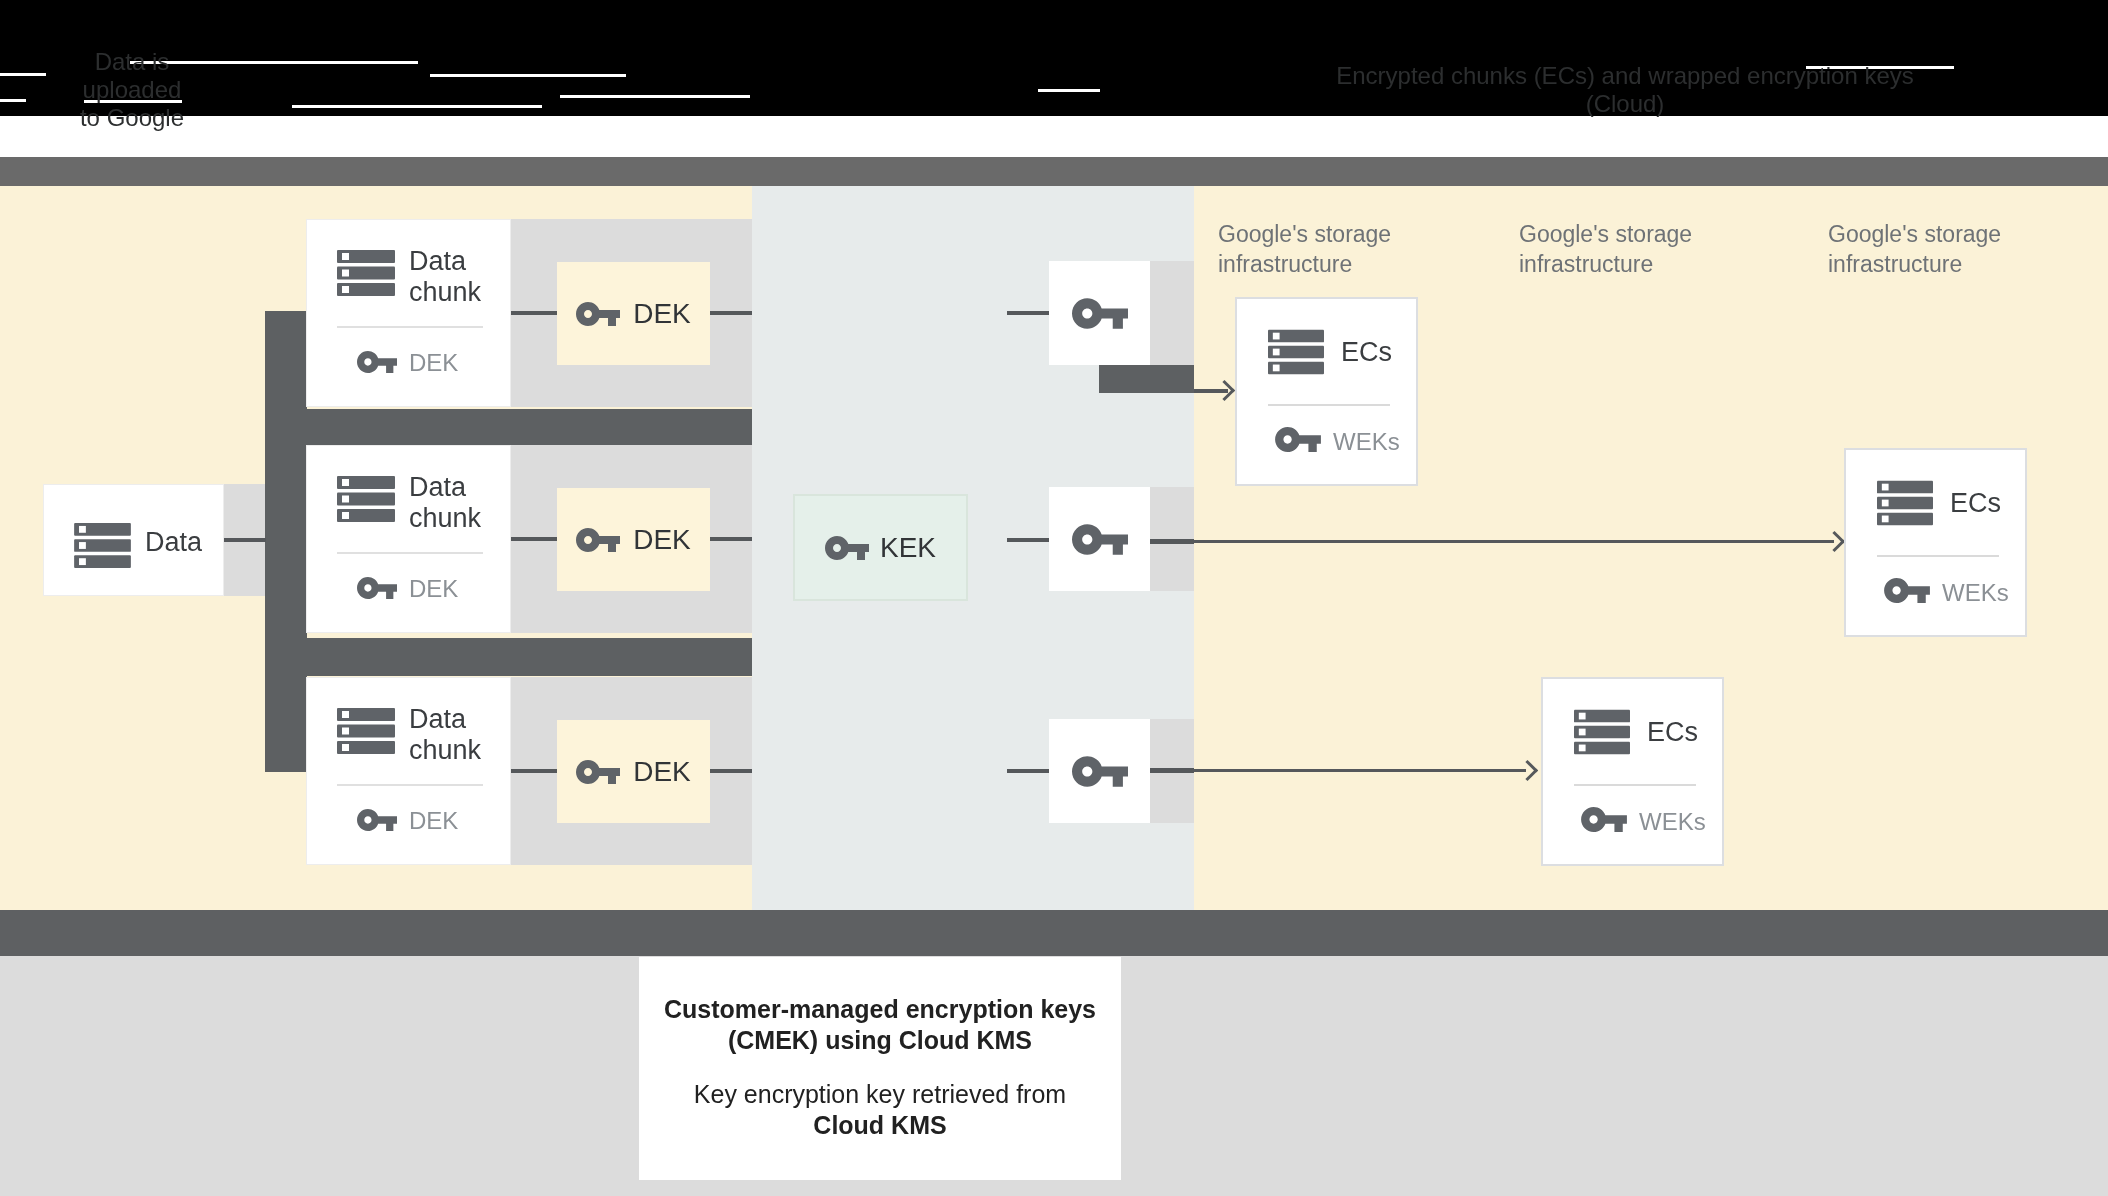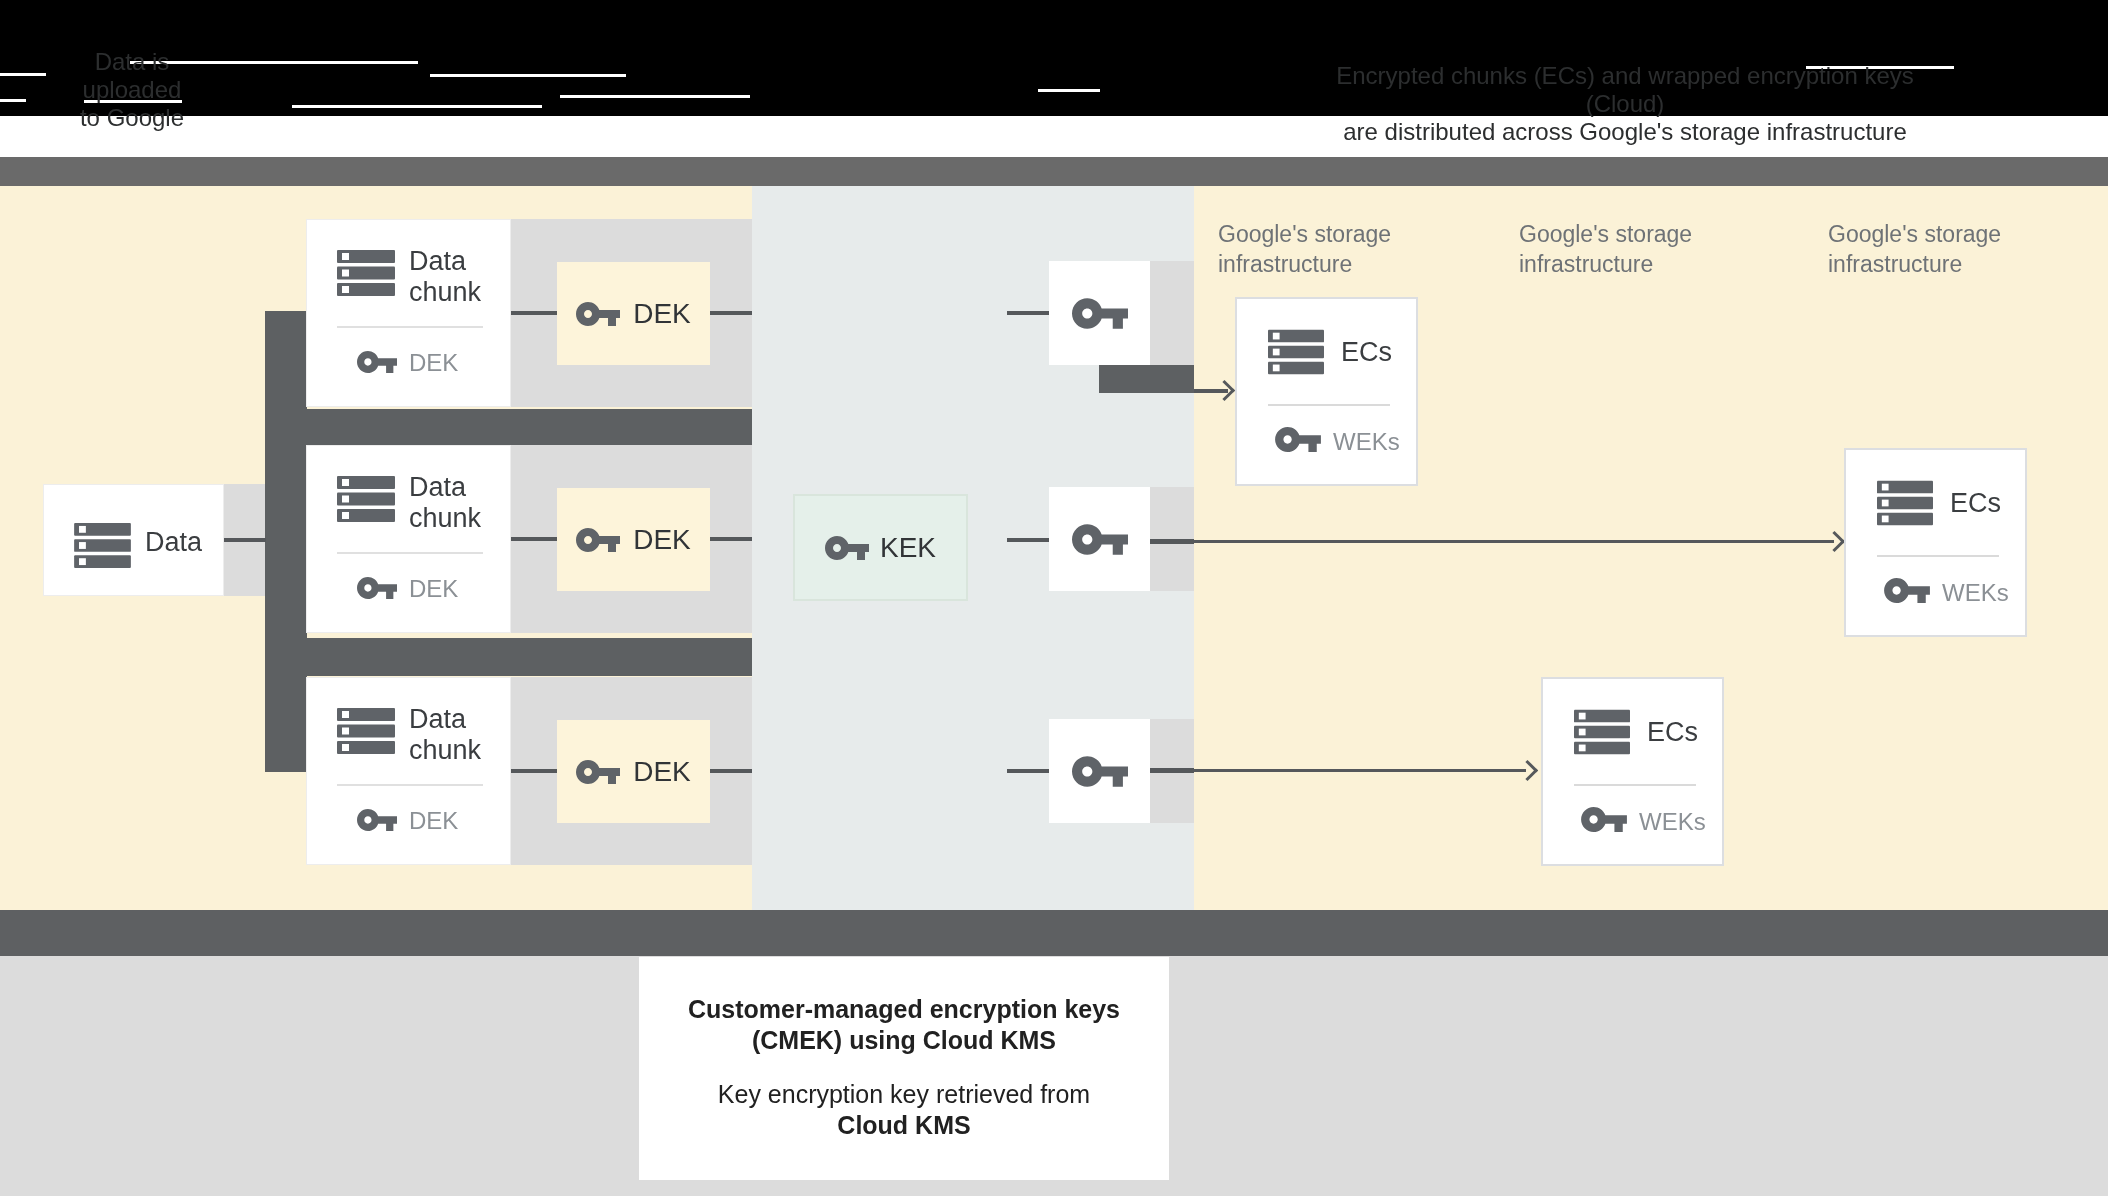--- a/index.html
+++ b/index.html
@@ -30,21 +30,21 @@
   .kekbox{position:absolute;background:#e5f0ea;border:2px solid #d9e5dc;box-sizing:border-box;
           display:flex;align-items:center;justify-content:center;gap:11px;}
   .boxlabel{color:#3a3d40;font-size:27px;line-height:31px;}
   .biglabel{color:#313437;font-size:28px;font-weight:400;}
   .smalllabel{color:#8b9095;font-size:24px;line-height:26px;}
   .divider{position:absolute;height:2px;background:#e0e0e0;}
   .storage-label{position:absolute;color:#6e7276;font-size:23px;line-height:30px;}
   .ah{position:absolute;width:12px;height:12px;border-top:3px solid #55585b;
       border-right:3px solid #55585b;transform:rotate(45deg);}
   
-  .caption-box{position:absolute;left:639px;top:957px;width:530px;height:223px;background:#fff;
+  .caption-box{position:absolute;left:639px;top:957px;width:482px;height:223px;background:#fff;
                text-align:center;color:#212121;font-size:25px;line-height:31px;}
   .caption-box .p1{margin-top:37px;font-weight:700;}
   .caption-box .p2{margin-top:23px;font-weight:400;}
   .caption-box .b{font-weight:700;}
 </style>
 </head>
 <body>
 
 <div id="stage">
 
@@ -64,21 +64,20 @@
     <div class="stripe" style="left:762px;top:130px;width:258px;"></div>
     <div class="stripe" style="left:1384px;top:117px;width:424px;"></div>
 
     <div class="hcap" style="left:72px;top:48px;width:120px;">
       <div>Data is</div>
       <div>uploaded</div>
       <div>to Google</div>
     </div>
     <div class="hcap" style="left:1300px;top:62px;width:650px;">
       <div>Encrypted chunks (ECs) and wrapped encryption keys (Cloud)</div>
-      <div>are distributed across Google's storage infrastructure</div>
     </div>
   </div>
 
   <div class="abs band-white"></div>
   <div class="abs band-top"></div>
 
   <div class="abs panel-cream" style="left:0;top:186px;width:752px;height:724px;"></div>
   <div class="abs panel-mid" style="left:752px;top:186px;width:442px;height:725px;"></div>
   <div class="abs panel-cream" style="left:1194px;top:186px;width:914px;height:724px;"></div>
   <div class="abs band-bottom"></div>

